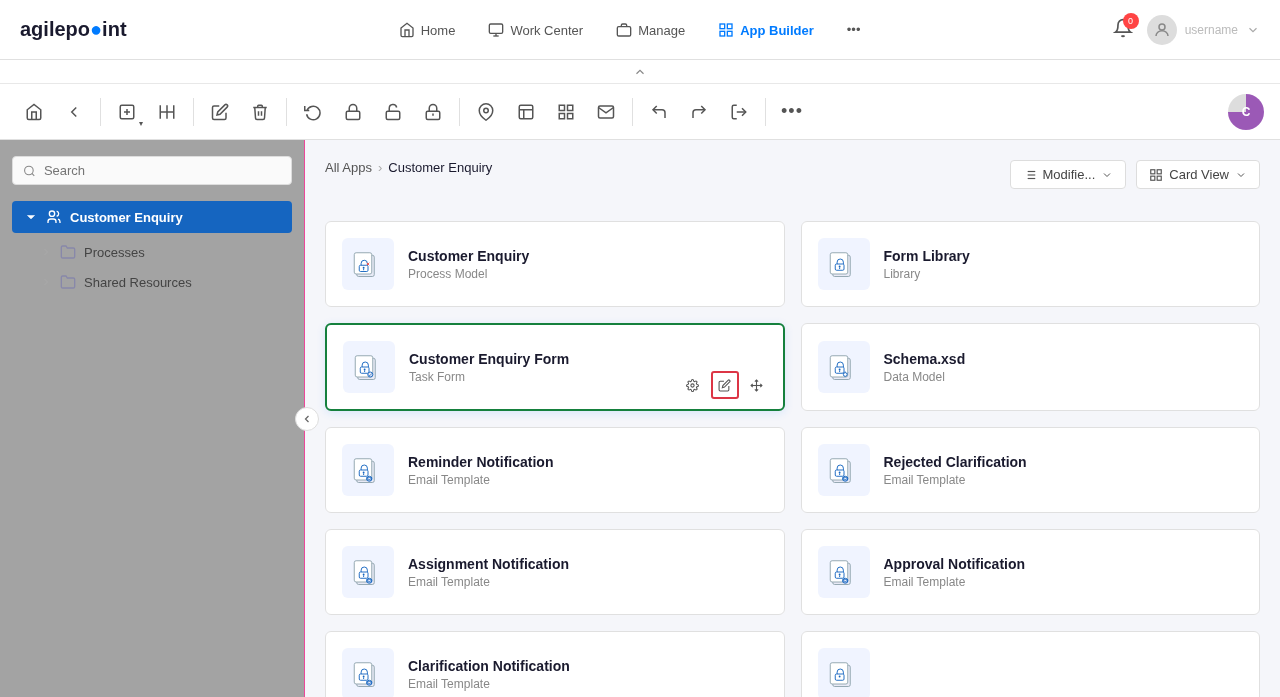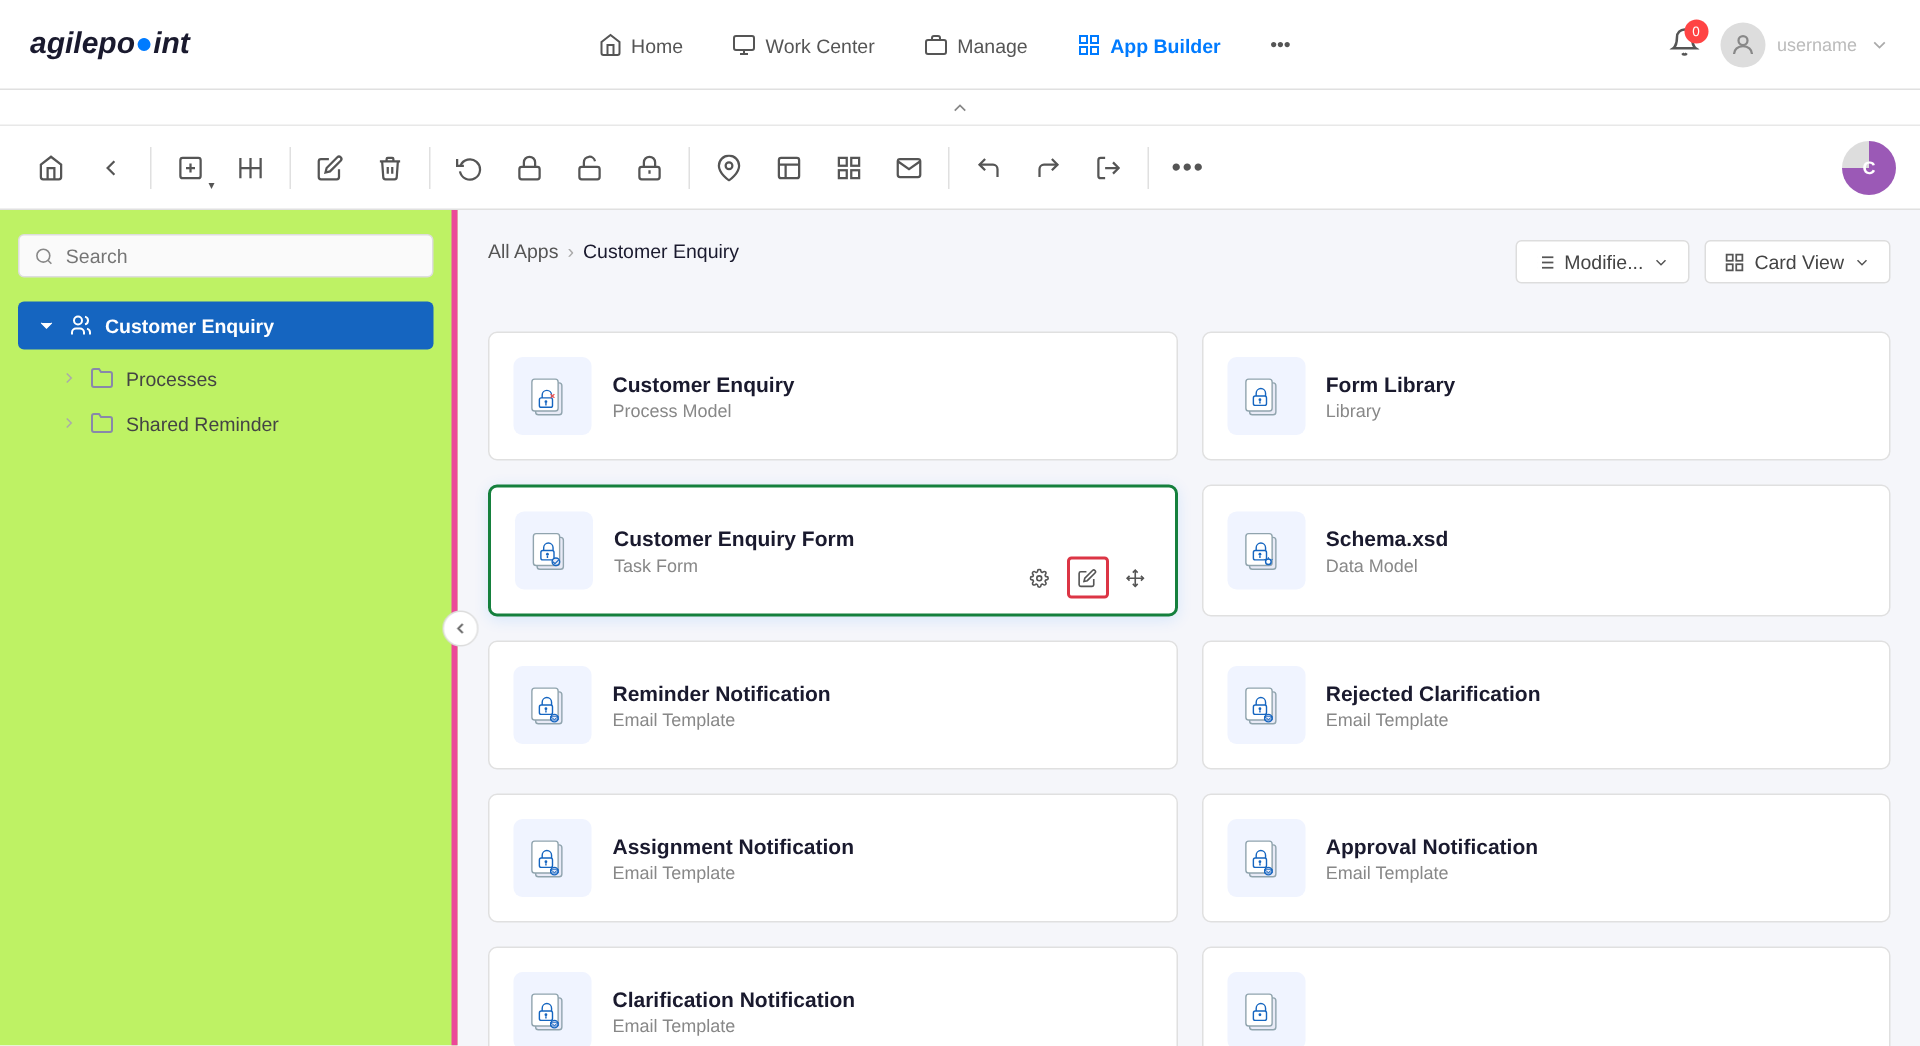--- a/index.html
+++ b/index.html
@@ -10,21 +10,21 @@
       background: #fff;
       border-bottom: 1px solid #e0e0e0;
       height: 60px;
       display: flex;
       align-items: center;
       padding: 0 20px;
       gap: 30px;
       position: relative;
     }
     .logo { display: flex; align-items: center; margin-right: 20px; }
-    .logo-text { font-size: 20px; font-weight: 700; color: #1a1a2e; font-style: italic; }
+    .logo-text { font-size: 20px; font-weight: 700; color: #1a1a2e; }
     .nav-items { display: flex; align-items: center; gap: 5px; flex: 1; justify-content: center; }
     .nav-item {
       display: flex; align-items: flex-end; gap: 6px;
       padding: 8px 14px; border-radius: 4px;
       cursor: pointer; font-size: 13px; color: #555;
       text-decoration: none;
     }
     .nav-item.active { color: #007bff; font-weight: bold; }
     .nav-right { display: flex; align-items: center; gap: 14px; margin-left: auto; }
     .notif-btn { position: relative; cursor: pointer; }
@@ -74,22 +74,22 @@
       display: flex; align-items: center; justify-content: center;
       color: white; font-size: 14px; margin-left: auto;
     }
 
     
     .main-layout { display: flex; height: calc(100vh - 140px); }
 
     
     .sidebar {
       width: 305px; min-width: 305px;
-      background: #bef264;
-      border-right: 4px solid #ec4899;
+      background: #a3a3a3;
+      border-right: 1px solid #ec4899;
       padding: 16px 12px;
       overflow-y: auto;
     }
     .search-box {
       display: flex; align-items: center; gap: 8px;
       border: 1px solid #ddd; border-radius: 4px;
       padding: 6px 10px; margin-bottom: 16px; background: #fafafa;
     }
     .search-box input {
       border: none; outline: none; background: transparent;
@@ -425,21 +425,21 @@
             </svg>
           <span>Processes</span>
         </div>
         <div class="sidebar-child">
           <svg width="12" height="12" viewBox="0 0 24 24" fill="none" stroke="#aaa" stroke-width="2">
               <polyline points="9 18 15 12 9 6"></polyline>
             </svg>
           <svg width="16" height="16" viewBox="0 0 24 24" fill="none" stroke="#8888aa" stroke-width="2">
               <path d="M22 19a2 2 0 0 1-2 2H4a2 2 0 0 1-2-2V5a2 2 0 0 1 2-2h5l2 3h9a2 2 0 0 1 2 2z"></path>
             </svg>
-          <span>Shared Reminder</span>
+          <span>Shared Resources</span>
         </div>
       </div>
     </div>
     <div style="position:relative; width:0;">
       <div class="sidebar-collapse-btn">
         <svg width="12" height="12" viewBox="0 0 24 24" fill="none" stroke="#666" stroke-width="2.5">
             <polyline points="15 18 9 12 15 6"></polyline>
           </svg>
       </div>
     </div>

